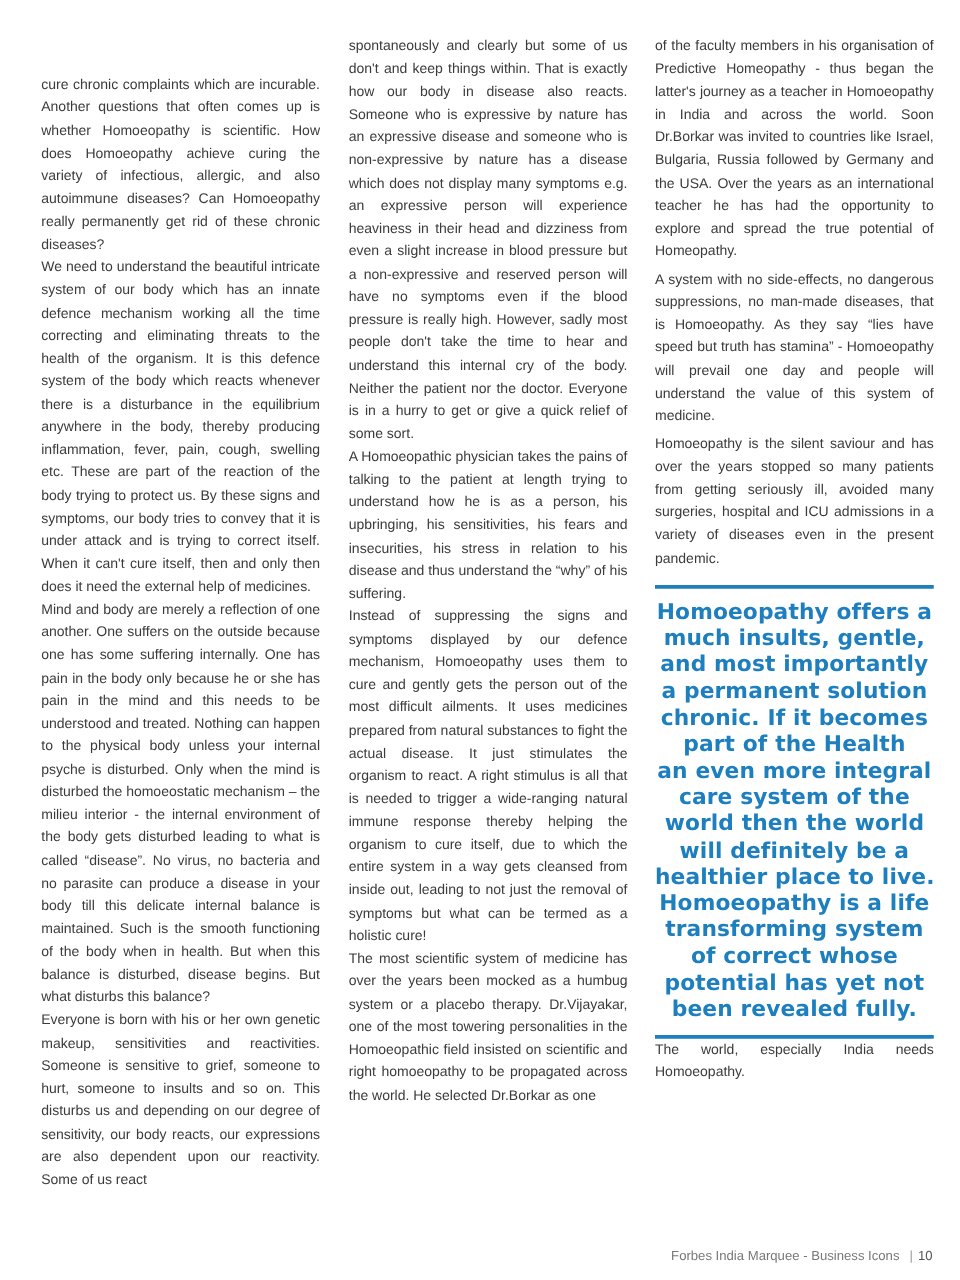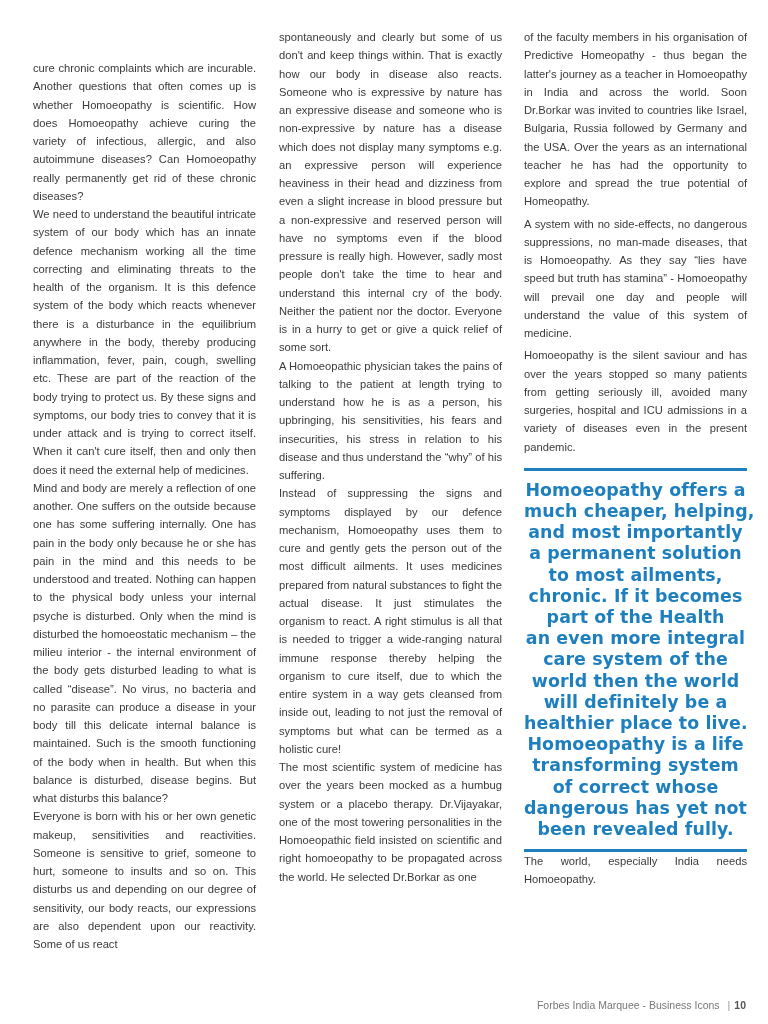--- a/index.html
+++ b/index.html
@@ -22,21 +22,21 @@
     text-align: center; margin: 9px 0 9px 0; letter-spacing: 0.1px;
     font-family: "DejaVu Sans", sans-serif;
   }
   .pullquote span { display: block; white-space: nowrap; }
   .after-quote { margin-top: 10px; }
   #footer {
     position: absolute; right: 22px; top: 999px; font-size: 10.5px; color: #777;
     white-space: nowrap;
   }
   #footer .sep { color: #999; margin: 0 4px 0 8px; }
-  #footer .num { font-weight: bold; color: #555; }
+  #footer .num { font-weight: normal; color: #555; }
 </style>
 </head>
 <body>
 
 <div id="col1" class="col">
   <p>cure chronic complaints which are incurable. Another questions that often comes up is whether Homoeopathy is scientific. How does Homoeopathy achieve curing the variety of infectious, allergic, and also autoimmune diseases? Can Homoeopathy really permanently get rid of these chronic diseases?</p>
   <p>We need to understand the beautiful intricate system of our body which has an innate defence mechanism working all the time correcting and eliminating threats to the health of the organism. It is this defence system of the body which reacts whenever there is a disturbance in the equilibrium anywhere in the body, thereby producing inflammation, fever, pain, cough, swelling etc. These are part of the reaction of the body trying to protect us. By these signs and symptoms, our body tries to convey that it is under attack and is trying to correct itself. When it can't cure itself, then and only then does it need the external help of medicines.</p>
   <p>Mind and body are merely a reflection of one another. One suffers on the outside because one has some suffering internally. One has pain in the body only because he or she has pain in the mind and this needs to be understood and treated. Nothing can happen to the physical body unless your internal psyche is disturbed. Only when the mind is disturbed the homoeostatic mechanism – the milieu interior - the internal environment of the body gets disturbed leading to what is called “disease”. No virus, no bacteria and no parasite can produce a disease in your body till this delicate internal balance is maintained. Such is the smooth functioning of the body when in health. But when this balance is disturbed, disease begins. But what disturbs this balance?</p>
   <p>Everyone is born with his or her own genetic makeup, sensitivities and reactivities. Someone is sensitive to grief, someone to hurt, someone to insults and so on. This disturbs us and depending on our degree of sensitivity, our body reacts, our expressions are also dependent upon our reactivity. Some of us react</p>
 </div>
@@ -48,35 +48,34 @@
   <p>The most scientific system of medicine has over the years been mocked as a humbug system or a placebo therapy. Dr.Vijayakar, one of the most towering personalities in the Homoeopathic field insisted on scientific and right homoeopathy to be propagated across the world. He selected Dr.Borkar as one</p>
 </div>
 
 <div id="col3" class="col">
   <p>of the faculty members in his organisation of Predictive Homeopathy - thus began the latter's journey as a teacher in Homoeopathy in India and across the world. Soon Dr.Borkar was invited to countries like Israel, Bulgaria, Russia followed by Germany and the USA. Over the years as an international teacher he has had the opportunity to explore and spread the true potential of Homeopathy.</p>
   <p class="gap">A system with no side-effects, no dangerous suppressions, no man-made diseases, that is Homoeopathy. As they say “lies have speed but truth has stamina” - Homoeopathy will prevail one day and people will understand the value of this system of medicine.</p>
   <p class="gap">Homoeopathy is the silent saviour and has over the years stopped so many patients from getting seriously ill, avoided many surgeries, hospital and ICU admissions in a variety of diseases even in the present pandemic.</p>
   <div class="rule" style="margin-top: 12px; background: rgb(30, 127, 191);"></div>
   <div class="pullquote" id="pullquote" style="color: rgb(30, 127, 191);">
     <span>Homoeopathy offers a</span>
-    <span>much cheaper, helping,</span>
+    <span>much insults, gentle,</span>
     <span>and most importantly</span>
     <span>a permanent solution</span>
-    <span>to most ailments,</span>
     <span>chronic.  If it becomes</span>
     <span>part of the Health</span>
     <span>an even more integral</span>
     <span>care system of the</span>
     <span>world then the world</span>
     <span>will definitely be a</span>
     <span>healthier place to live.</span>
     <span>Homoeopathy is a life</span>
     <span>transforming system</span>
     <span>of correct whose</span>
-    <span>dangerous has yet not</span>
+    <span>potential has yet not</span>
     <span>been revealed fully.</span>
   </div>
   <div class="rule" style="background: rgb(30, 127, 191);"></div>
   <p class="after-quote">The world, especially India needs Homoeopathy.</p>
 </div>
 
 <div id="footer">
   <span>Forbes India Marquee -  Business Icons</span><span class="sep">|</span><span class="num">10</span>
 </div>
 

